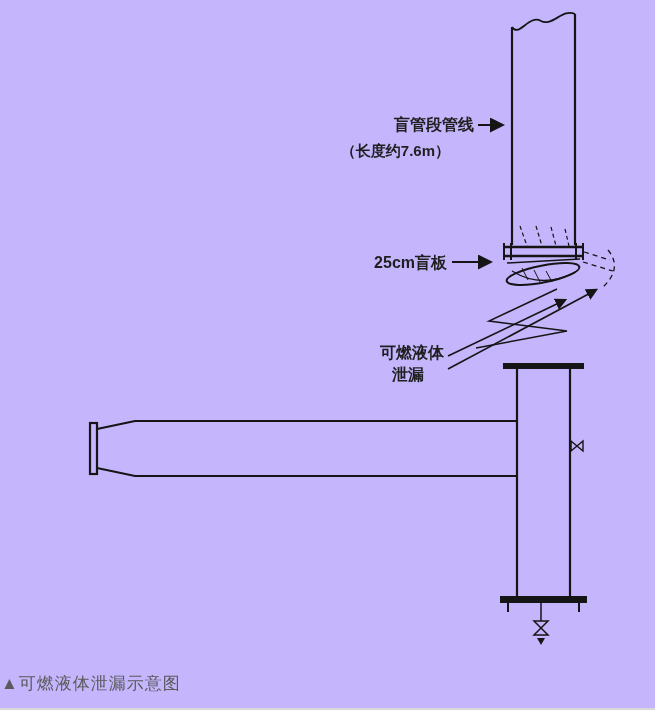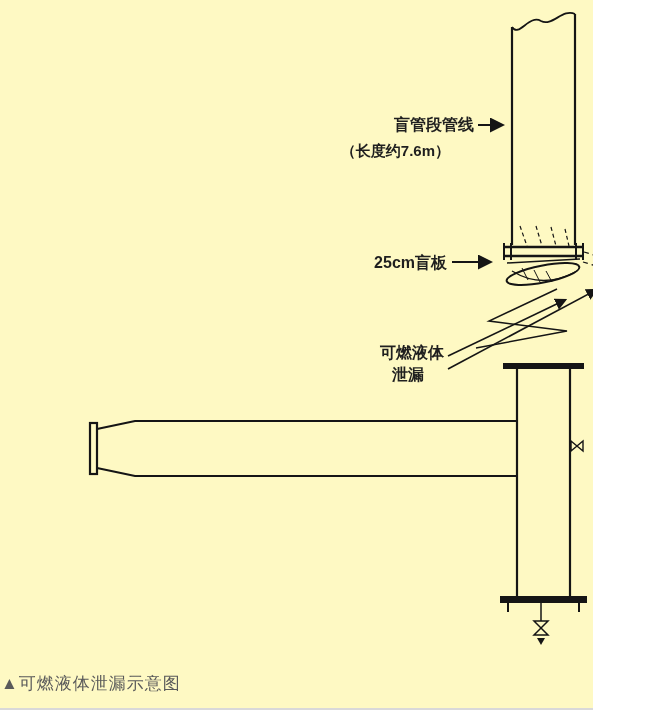--- a/index.html
+++ b/index.html
@@ -3,23 +3,23 @@
 <meta charset="utf-8">
 <style>
   html, body {
     margin: 0;
     padding: 0;
     background: #ffffff;
     font-family: "Liberation Sans", sans-serif;
   }
   .page {
     position: relative;
-    width: 593px;
+    width: 655px;
     height: 710px;
-    background: #fef9c3;
+    background: #c4b5fd;
     overflow: hidden;
     border-bottom: 2px solid #d9d9d9;
     box-sizing: border-box;
   }
   .diagram-svg {
     position: absolute;
     top: 0;
     left: 0;
   }
   .caption {

